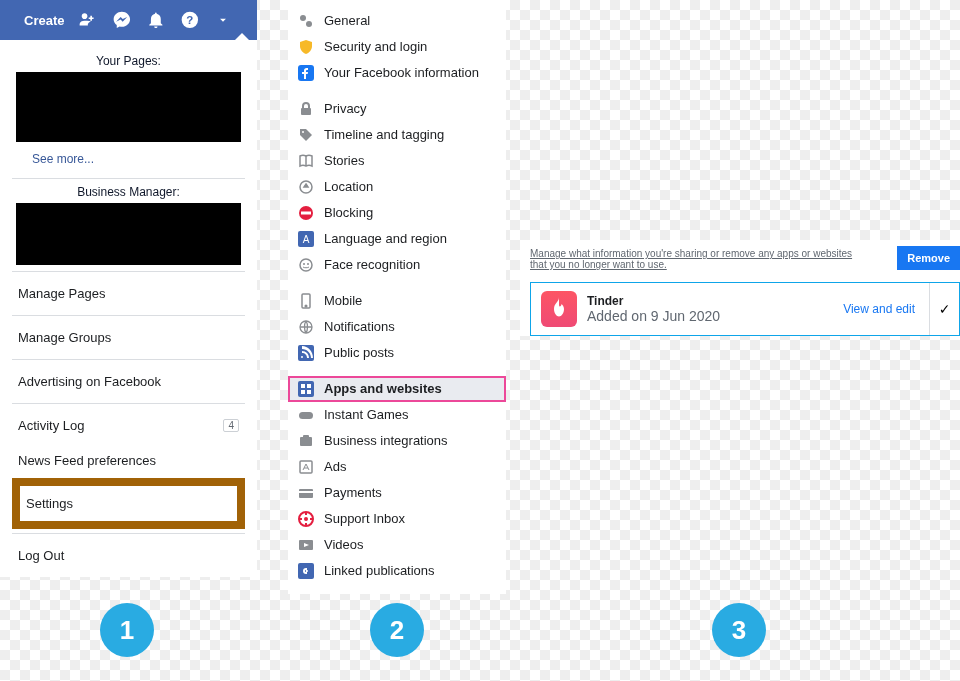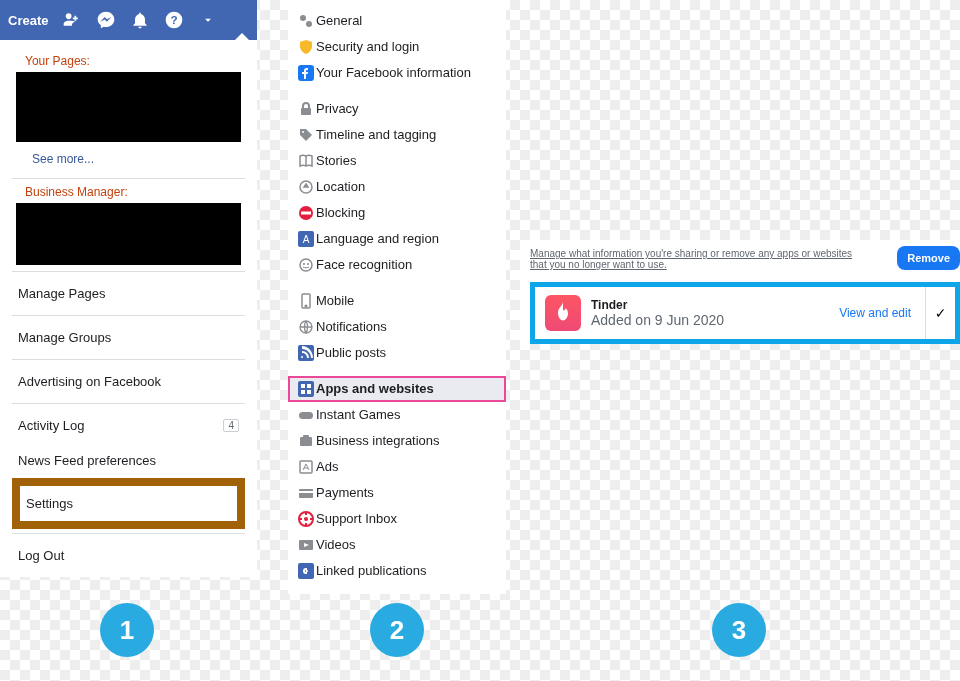--- a/index.html
+++ b/index.html
@@ -10,49 +10,49 @@
       linear-gradient(45deg, #eee 25%, transparent 25%),
       linear-gradient(-45deg, #eee 25%, transparent 25%),
       linear-gradient(45deg, transparent 75%, #eee 75%),
       linear-gradient(-45deg, transparent 75%, #eee 75%);
     background-size: 20px 20px;
     background-position: 0 0, 0 10px, 10px -10px, -10px 0px;
     background-color: #fff;
     position: relative;
   }
   .panel1 { position: absolute; left: 0; top: 0; width: 257px; background: #fff; }
-  .topbar { background: #4267b2; height: 40px; display: flex; align-items: center; padding: 0 8px; color: #fff; gap: 14px; }
+  .topbar { background: #4267b2; height: 40px; display: flex; align-items: center; padding: 0 24px; color: #fff; gap: 14px; }
   .create-btn { font-weight: bold; font-size: 13px; color: #fff; }
   .topbar .icon { fill: #fff; color: #fff; width: 20px; height: 20px; display: flex; align-items: center; justify-content: center; }
   .arrow-down { position: relative; }
   .arrow-down svg { width: 14px; height: 14px; }
   .arrow-pointer { position: absolute; right: 8px; top: 33px; width: 0; height: 0; border-left: 7px solid transparent; border-right: 7px solid transparent; border-bottom: 7px solid #fff; }
 
   .drop { background: #fff; padding: 8px 12px 4px; font-size: 13px; color: #1c1e21; }
-  .drop .section-label { color: #c2410c; font-size: 12px; margin: 6px 13px 4px; }
+  .drop .section-label { color: #0f172a; font-size: 12px; margin: 6px 13px 4px; text-align: center; }
   .redact { background: #000; height: 70px; margin: 2px 4px 6px; }
   .redact2 { background: #000; height: 62px; margin: 2px 4px 6px; }
   .seemore { color: #385898; font-size: 12px; padding: 4px 20px 8px; cursor: pointer; }
   .drop hr { border: none; border-top: 1px solid #dadde1; margin: 4px 0; }
   .menu-item { padding: 10px 6px; font-size: 13px; cursor: pointer; display: flex; justify-content: space-between; align-items: center; }
   .badge { border: 1px solid #ccd0d5; font-size: 10px; padding: 0 4px; color: #616770; border-radius: 2px; }
   .highlight-red { border: 8px solid #a16207; }
 
   .panel2 { position: absolute; left: 288px; top: 0; width: 218px; background: #fff; padding: 8px 0 10px; }
-  .nav-item { display: flex; align-items: center; gap: 2px; padding: 5px 10px; font-size: 13px; color: #1c1e21; cursor: pointer; line-height: 1.2; }
+  .nav-item { display: flex; align-items: center; gap: 10px; padding: 5px 10px; font-size: 13px; color: #1c1e21; cursor: pointer; line-height: 1.2; }
   .nav-item .nicon { width: 16px; height: 16px; flex-shrink: 0; display: flex; align-items: center; justify-content: center; }
   .nav-item .nicon svg { width: 16px; height: 16px; }
   .nav-sep { height: 10px; }
   .nav-selected { background: #e9ebf0; border: 2px solid #ec4899; padding: 3px 8px; }
 
   .panel3 { position: absolute; left: 520px; top: 240px; width: 440px; background: #fff; }
   .panel3-head { display: flex; justify-content: space-between; align-items: flex-end; padding: 6px 0 12px 10px; }
   .panel3-head .desc { font-size: 10px; color: #606770; text-decoration: underline; max-width: 330px; }
-  .remove-btn { background: #1877f2; color: #fff; font-size: 11px; font-weight: bold; padding: 6px 10px; border-radius: 8px; cursor: pointer; }
-  .app-row { border: 5px solid #0ea5e9; display: flex; align-items: center; padding: 8px 10px; gap: 10px; margin: 0 0 0 10px; }
+  .remove-btn { background: #1877f2; color: #fff; font-size: 11px; font-weight: bold; padding: 6px 10px; border-radius: 0; cursor: pointer; }
+  .app-row { border: 1px solid #0ea5e9; display: flex; align-items: center; padding: 8px 10px; gap: 10px; margin: 0 0 0 10px; }
   .app-icon { width: 36px; height: 36px; border-radius: 6px; background: linear-gradient(180deg,#fd5564 0%, #ef4a75 100%); display: flex; align-items: center; justify-content: center; }
   .app-icon svg { width: 20px; height: 24px; fill: #fff; }
   .app-meta { flex: 1; }
   .app-name { font-size: 12px; font-weight: bold; color: #1c1e21; }
   .app-date { font-size: 14px; color: #606770; }
   .view-edit { color: #1877f2; font-size: 12px; cursor: pointer; }
   .checkbox { width: 30px; align-self: stretch; margin: -8px -10px -8px 4px; border-left: 1px solid #dadde1; display: flex; align-items: center; justify-content: center; font-size: 14px; cursor: pointer; }
 
   .step { position: absolute; width: 54px; height: 54px; border-radius: 50%; background: #29abe2; color: #fff; display: flex; align-items: center; justify-content: center; font-size: 26px; font-weight: bold; }
   .step1 { left: 100px; bottom: 24px; }

